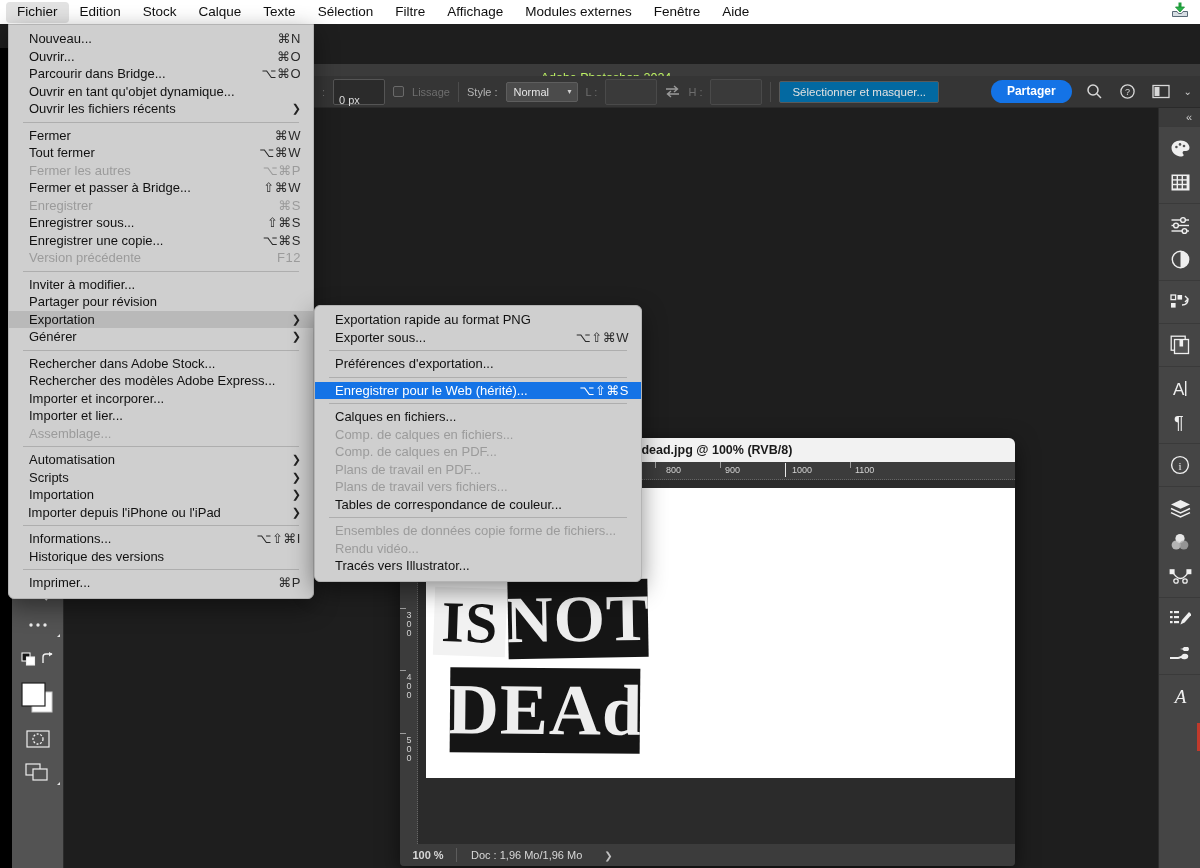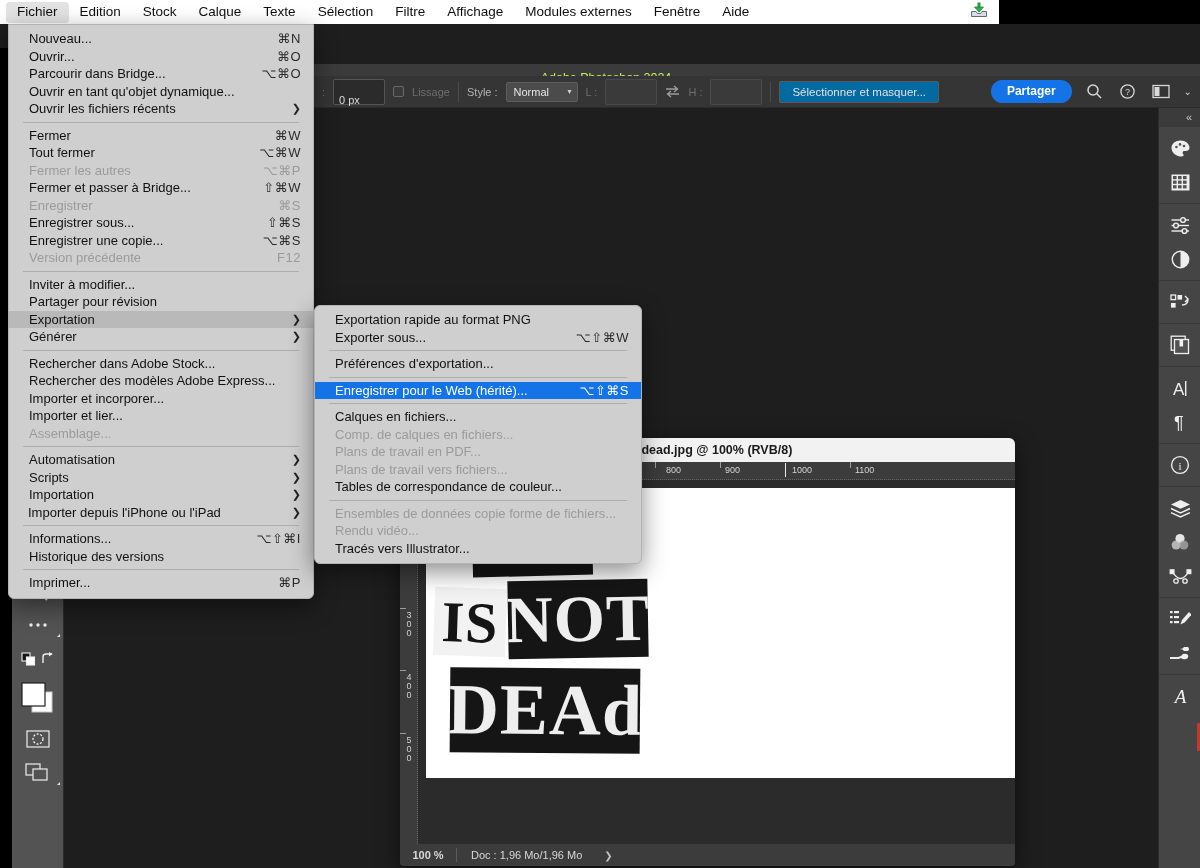--- a/index.html
+++ b/index.html
@@ -5,21 +5,21 @@
   * { box-sizing: border-box; margin: 0; padding: 0; }
   html, body {
     width: 1200px; height: 868px;
     font-family: "Liberation Sans", sans-serif;
     overflow: hidden; background: #1e1e1e;
   }
   #root { position: relative; width: 1200px; height: 868px; background: #000; }
 
   
   .menubar {
-    position: absolute; left: 0; top: 0; width: 999px; height: 24px;
+    position: absolute; left: 0; top: 0; width: 1200px; height: 24px;
     background: #ffffff; display: flex; align-items: center;
     padding-left: 6px; z-index: 40;
   }
   .menubar .mi {
     font-size: 13.5px; color: #0f0f0f; padding: 3px 11px 4px 11px;
     border-radius: 4px; white-space: nowrap; line-height: 14px;
   }
   .menubar .mi.active { background: #e2e2e2; }
   .menubar-right {
     position: absolute; right: 10px; top: 0; height: 24px;
@@ -715,20 +715,23 @@
     </div>
     <div class="menu-sep"></div>
     <div>
       <div class="menu-row">
           <span class="lbl">Calques en fichiers...</span>
         </div>
       <div class="menu-row disabled">
           <span class="lbl">Comp. de calques en fichiers...</span>
         </div>
       <div class="menu-row disabled">
+          <span class="lbl">Comp. de calques en PDF...</span>
+        </div>
+      <div class="menu-row disabled">
           <span class="lbl">Plans de travail en PDF...</span>
         </div>
       <div class="menu-row disabled">
           <span class="lbl">Plans de travail vers fichiers...</span>
         </div>
       <div class="menu-row">
           <span class="lbl">Tables de correspondance de couleur...</span>
         </div>
     </div>
     <div class="menu-sep"></div>

